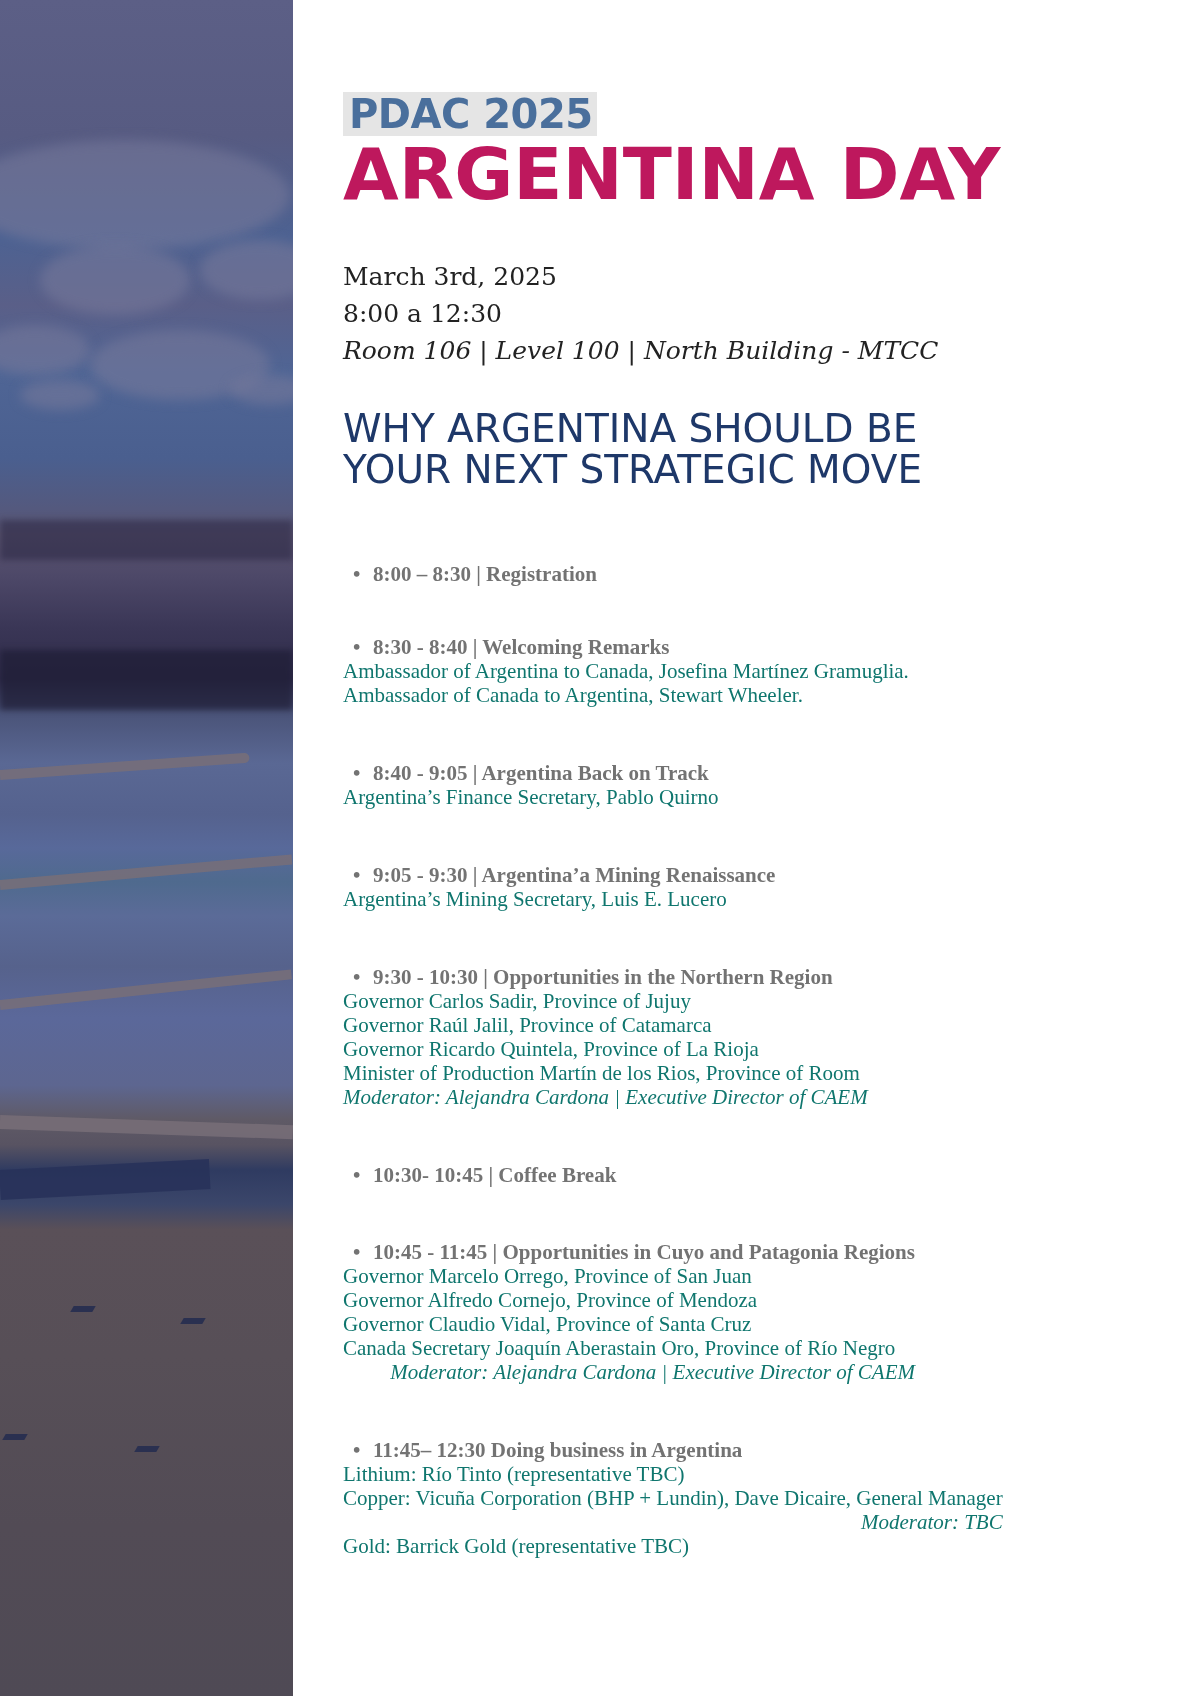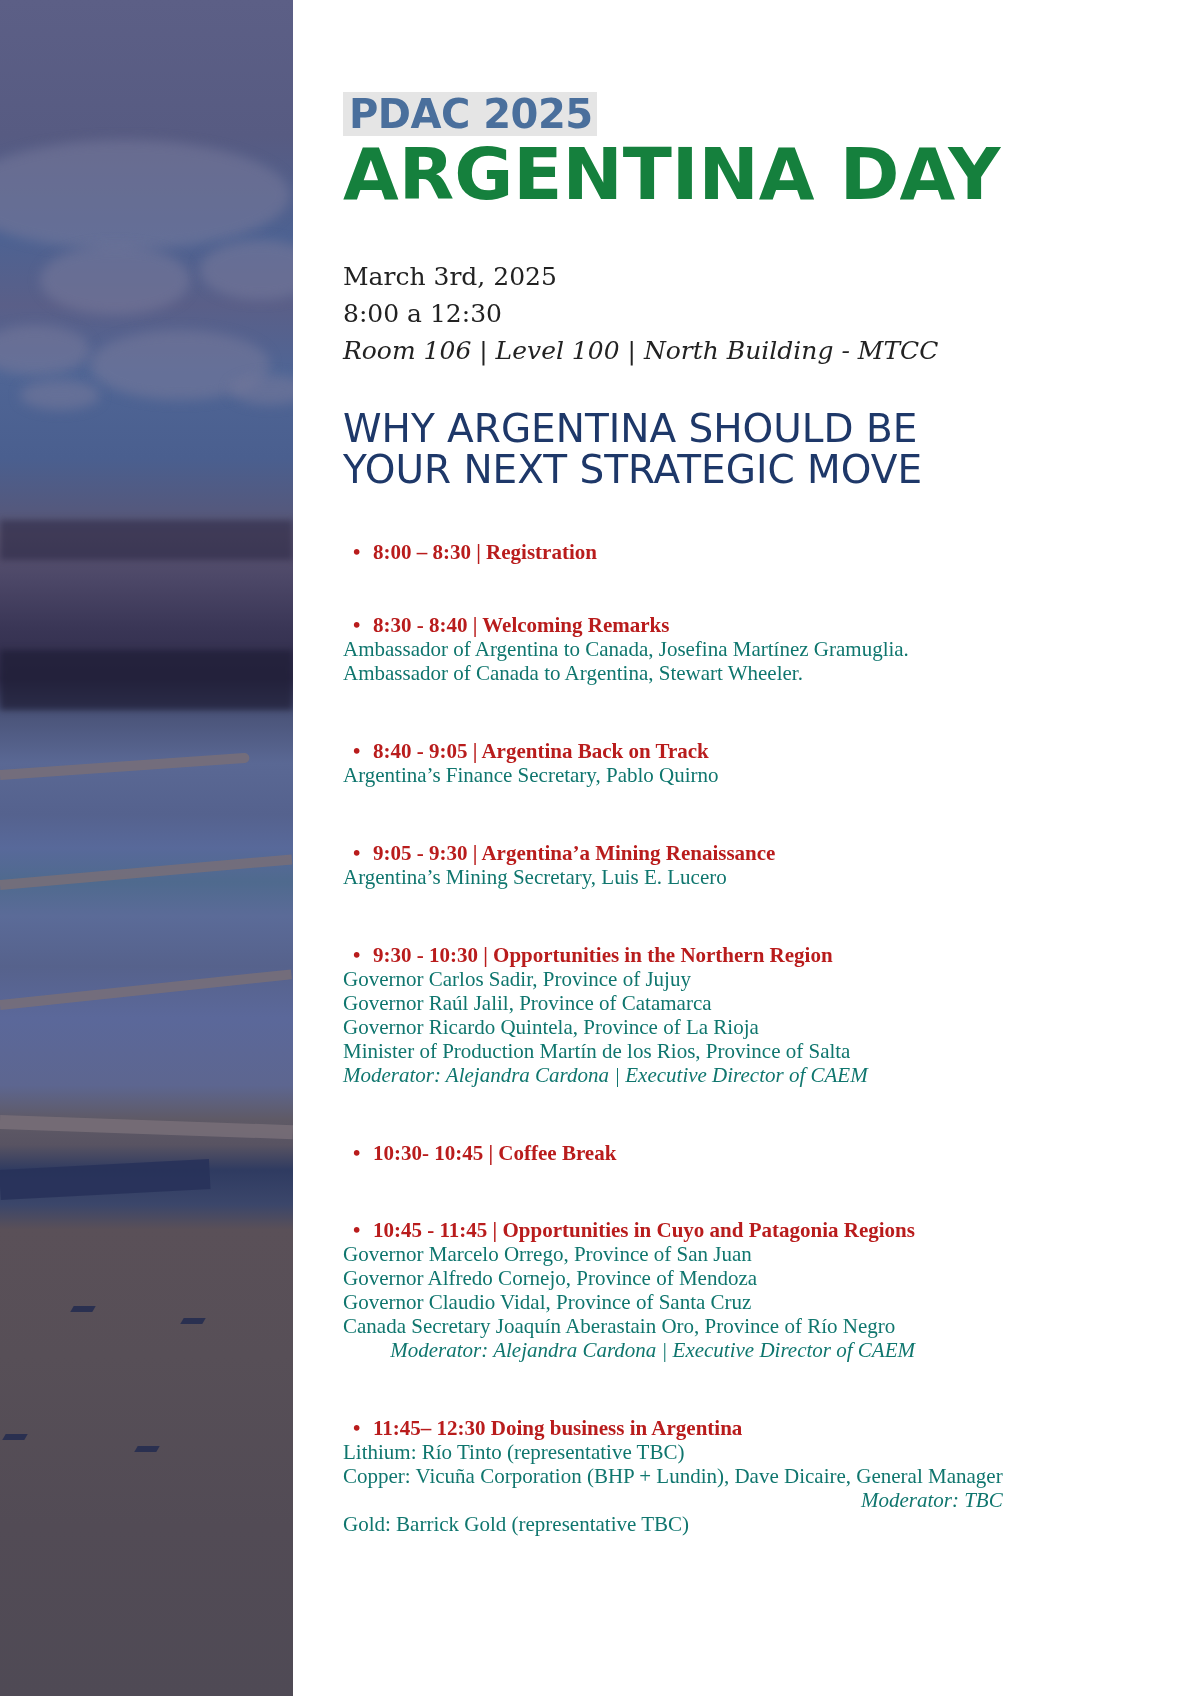--- a/index.html
+++ b/index.html
@@ -25,35 +25,35 @@
   
   .content { position: absolute; left: 343px; top: 0; right: 40px; }
   .kicker {
     position: absolute; top: 92px; left: 0;
     background: #e5e5e5; color: #4a6f9c;
     font-family: "DejaVu Sans", sans-serif; font-weight: bold;
     font-size: 40px; line-height: 44px; padding: 0 4px 0 6px; letter-spacing: -0.5px;
   }
   .title {
     position: absolute; top: 134px; left: 0; white-space: nowrap;
-    color: #15803d; font-family: "DejaVu Sans", sans-serif; font-weight: bold;
+    color: #be185d; font-family: "DejaVu Sans", sans-serif; font-weight: bold;
     font-size: 72px; line-height: 80px; letter-spacing: 0px;
   }
   .meta { position: absolute; top: 258px; left: 0; color: #222; font-family: "DejaVu Serif", serif; font-size: 25px; line-height: 37px; }
   .meta .italic { font-style: italic; }
   .headline {
     position: absolute; top: 408px; left: 0; color: #1e3869;
     font-family: "DejaVu Sans", sans-serif; font-weight: normal; font-size: 39px; line-height: 41px;
   }
 
   .agenda { position: absolute; top: 540px; left: 0; width: 820px; }
   .item { position: absolute; left: 0; }
   .item-head {
-    color: #b91c1c; font-family: "Liberation Serif", serif; font-weight: bold;
-    font-size: 21px; line-height: 24px; padding-left: 10px; white-space: nowrap;
+    color: #737373; font-family: "Liberation Serif", serif; font-weight: bold;
+    font-size: 21px; line-height: 24px; padding-left: 10px; white-space: nowrap; margin-top: 22px;
   }
   .item-head .bullet { display: inline-block; width: 20px; }
   .item-line { color: #0f766e; font-family: "Liberation Serif", serif; font-size: 21px; line-height: 24px; white-space: nowrap; }
   .item-line.mod { font-style: italic; text-align: right; }
 </style>
 </head>
 <body>
 
 <div class="photo">
   <div class="cloud" style="left:-40px;top:140px;width:330px;height:110px;"></div>
@@ -111,21 +111,21 @@
     <div class="item" style="top:301px;">
       <div class="item-head"><span class="bullet">•</span><span>9:05 - 9:30 | Argentina’a Mining Renaissance</span></div>
       <div class="item-line">Argentina’s Mining Secretary, Luis E. Lucero</div>
     </div>
 
     <div class="item" style="top:403px;">
       <div class="item-head"><span class="bullet">•</span><span>9:30 - 10:30 | Opportunities in the Northern Region</span></div>
       <div class="item-line">Governor Carlos Sadir, Province of Jujuy</div>
       <div class="item-line">Governor Raúl Jalil, Province of Catamarca</div>
       <div class="item-line">Governor Ricardo Quintela, Province of La Rioja</div>
-      <div class="item-line">Minister of Production Martín de los Rios, Province of Salta</div>
+      <div class="item-line">Minister of Production Martín de los Rios, Province of Room</div>
       <div class="item-line mod">Moderator: Alejandra Cardona | Executive Director of CAEM</div>
     </div>
 
     <div class="item" style="top:601px;">
       <div class="item-head"><span class="bullet">•</span><span>10:30- 10:45 | Coffee Break</span></div>
     </div>
 
     <div class="item" style="top:678px;">
       <div class="item-head"><span class="bullet">•</span><span>10:45 - 11:45 | Opportunities in Cuyo and Patagonia Regions</span></div>
       <div class="item-line">Governor Marcelo Orrego, Province of San Juan</div>

